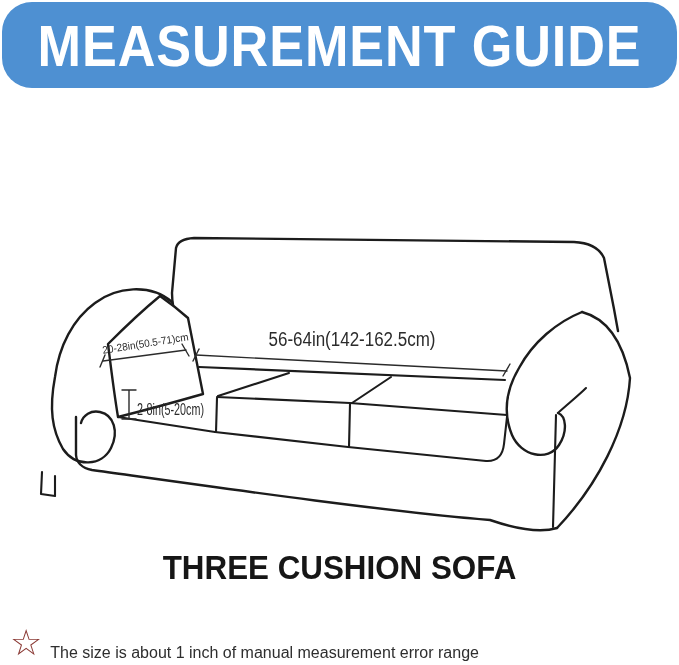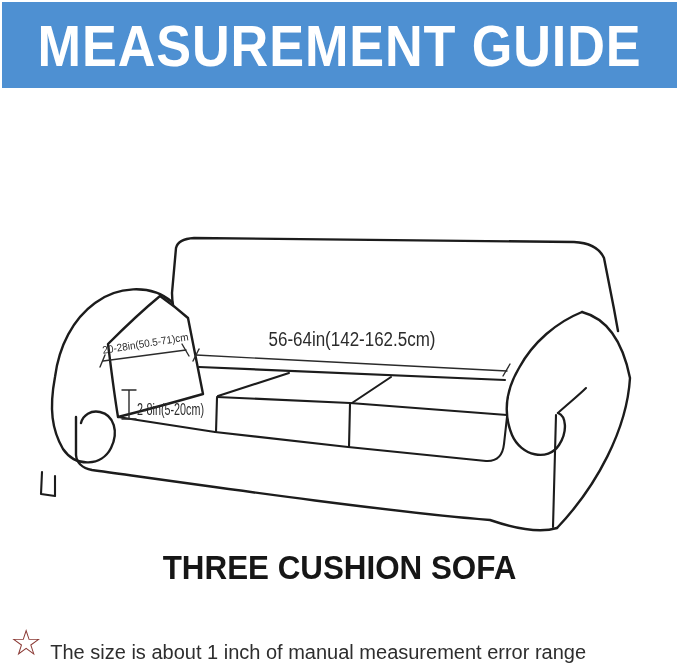--- a/index.html
+++ b/index.html
@@ -9,21 +9,21 @@
     font-family:"Liberation Sans", sans-serif;
     position:relative;
     overflow:hidden;
   }
   .stage{position:absolute;inset:0;width:679px;height:665px;}
 
   
   .banner{
     position:absolute;top:2px;left:2px;width:675px;height:86px;
     background:#4e90d2;
-    display:flex;align-items:center;justify-content:center;
+    display:flex;align-items:center;justify-content:center;border-radius:30px;
   }
   .banner-title{
     color:#ffffff;
     font-weight:700;
     font-size:58px;
     letter-spacing:1px;
     transform:scaleX(0.9);
     transform-origin:center;
     white-space:nowrap;
   }
@@ -50,21 +50,21 @@
     position:absolute;top:620px;left:10px;width:665px;height:45px;
     display:flex;align-items:center;gap:8px;
   }
   .star{
     color:#8b3a35;
     font-size:36px;line-height:40px;
     flex:0 0 auto;
   }
   .footnote-text{
     color:#2e2e2e;
-    font-size:20px;
+    font-size:16px;
     white-space:nowrap;
     margin-top:20px;
   }
 </style>
 </head>
 <body>
 
 <div class="stage">
 
   <div class="banner">

